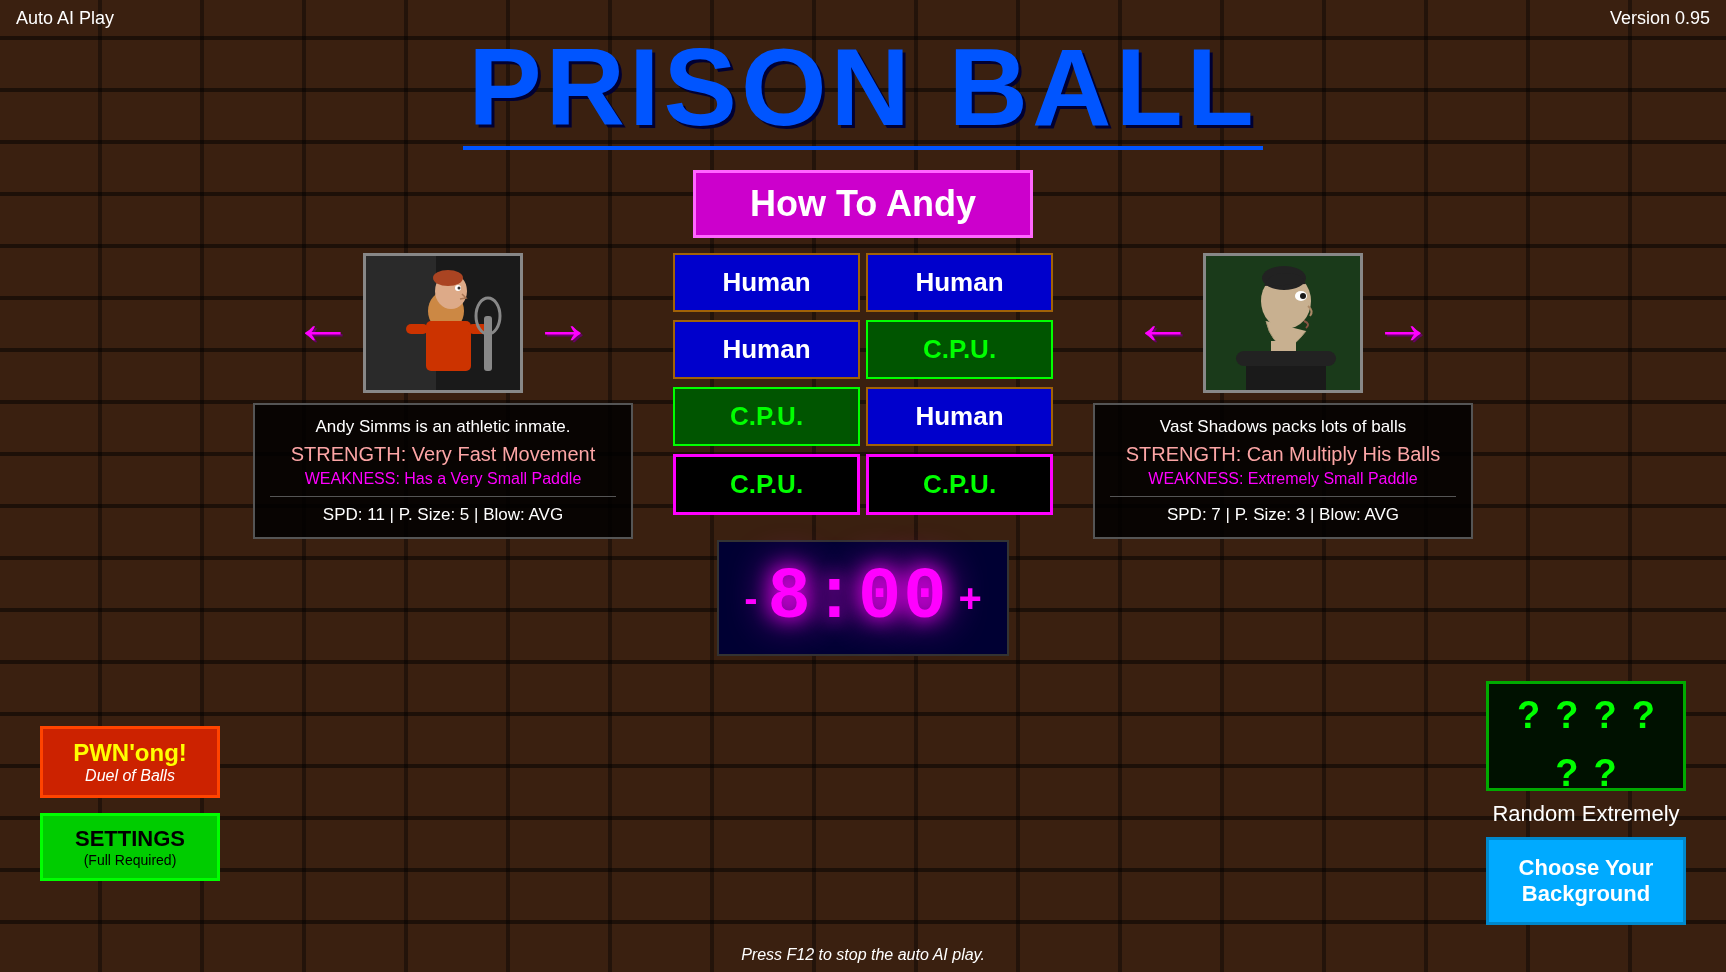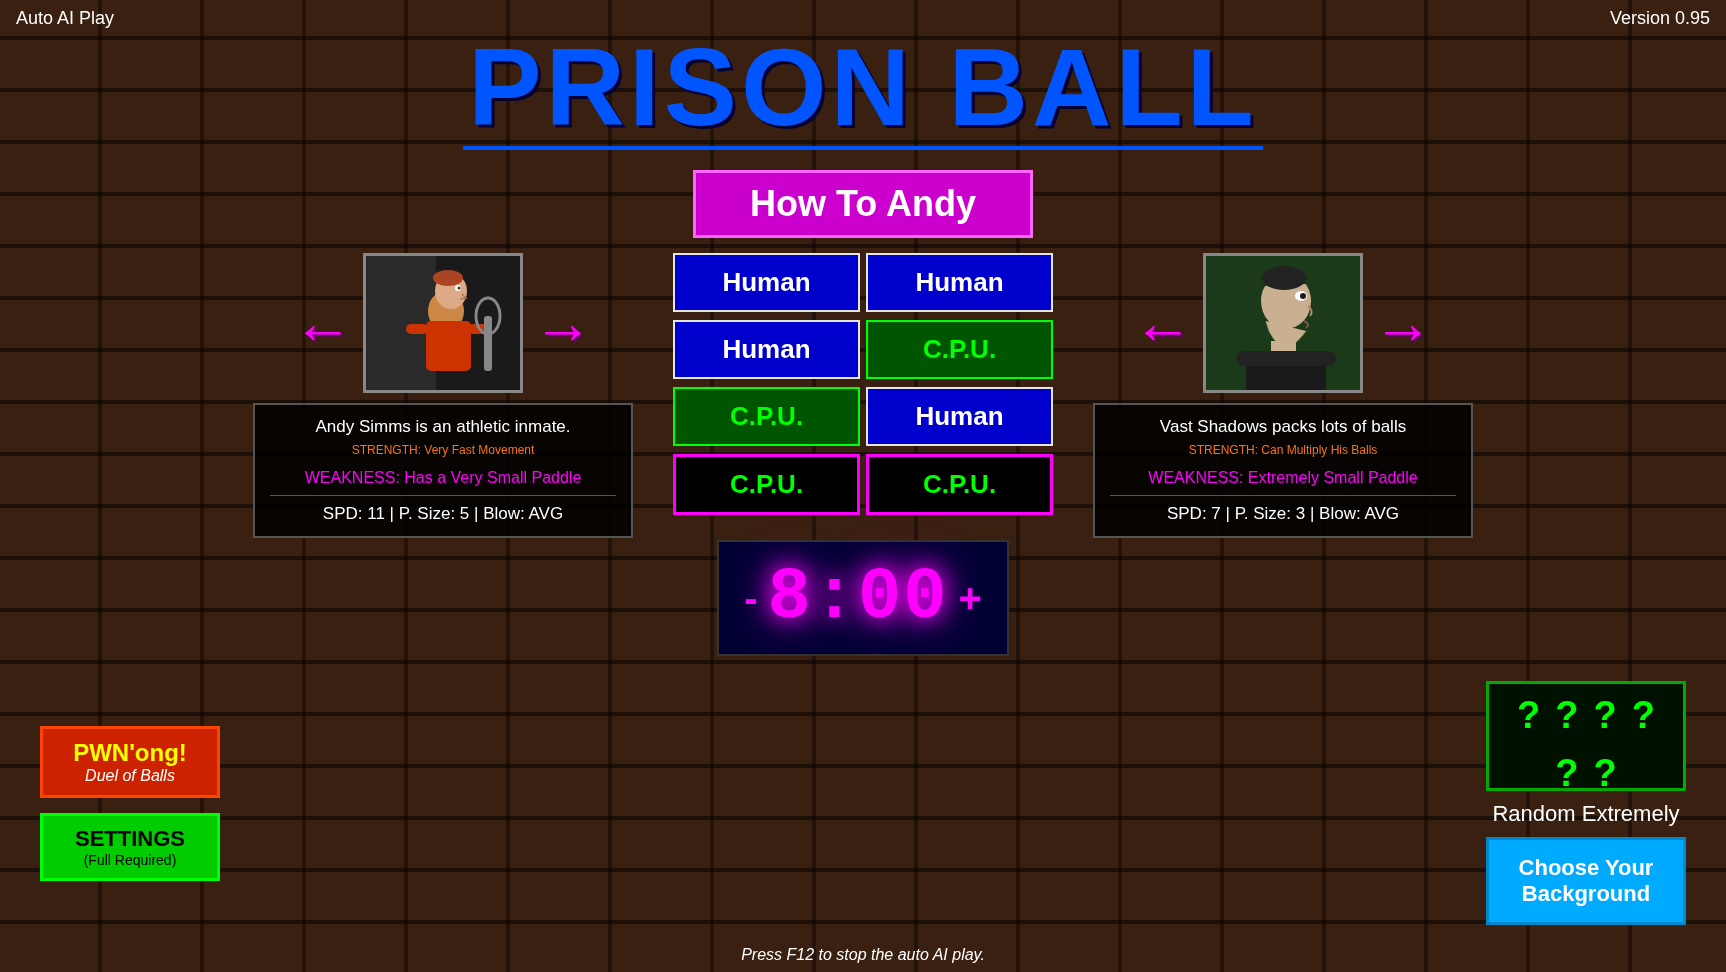--- a/index.html
+++ b/index.html
@@ -150,24 +150,24 @@
     }
 
     .player-name {
       color: white;
       font-size: 17px;
       font-family: Arial, sans-serif;
       margin-bottom: 6px;
     }
 
     .player-strength {
-      color: #f97316;
-      font-size: 12px;
-      font-family: Arial, sans-serif;
-      margin-bottom: 12px;
+      color: #fca5a5;
+      font-size: 20px;
+      font-family: Arial, sans-serif;
+      margin-bottom: 4px;
     }
 
     .player-weakness {
       color: #ff00ff;
       font-size: 16px;
       font-family: Arial, sans-serif;
       margin-bottom: 8px;
     }
 
     .player-stats {
@@ -197,21 +197,21 @@
 
     .mode-row {
       display: flex;
       gap: 6px;
     }
 
     .mode-btn {
       flex: 1;
       background: #0000cc;
       color: white;
-      border: 2px solid #e5e5e5;
+      border: 2px solid #a16207;
       font-size: 26px;
       font-weight: bold;
       padding: 12px 0;
       cursor: pointer;
       font-family: Arial, sans-serif;
       text-align: center;
     }
 
     .mode-btn.cpu-cpu {
       background: #000000;

